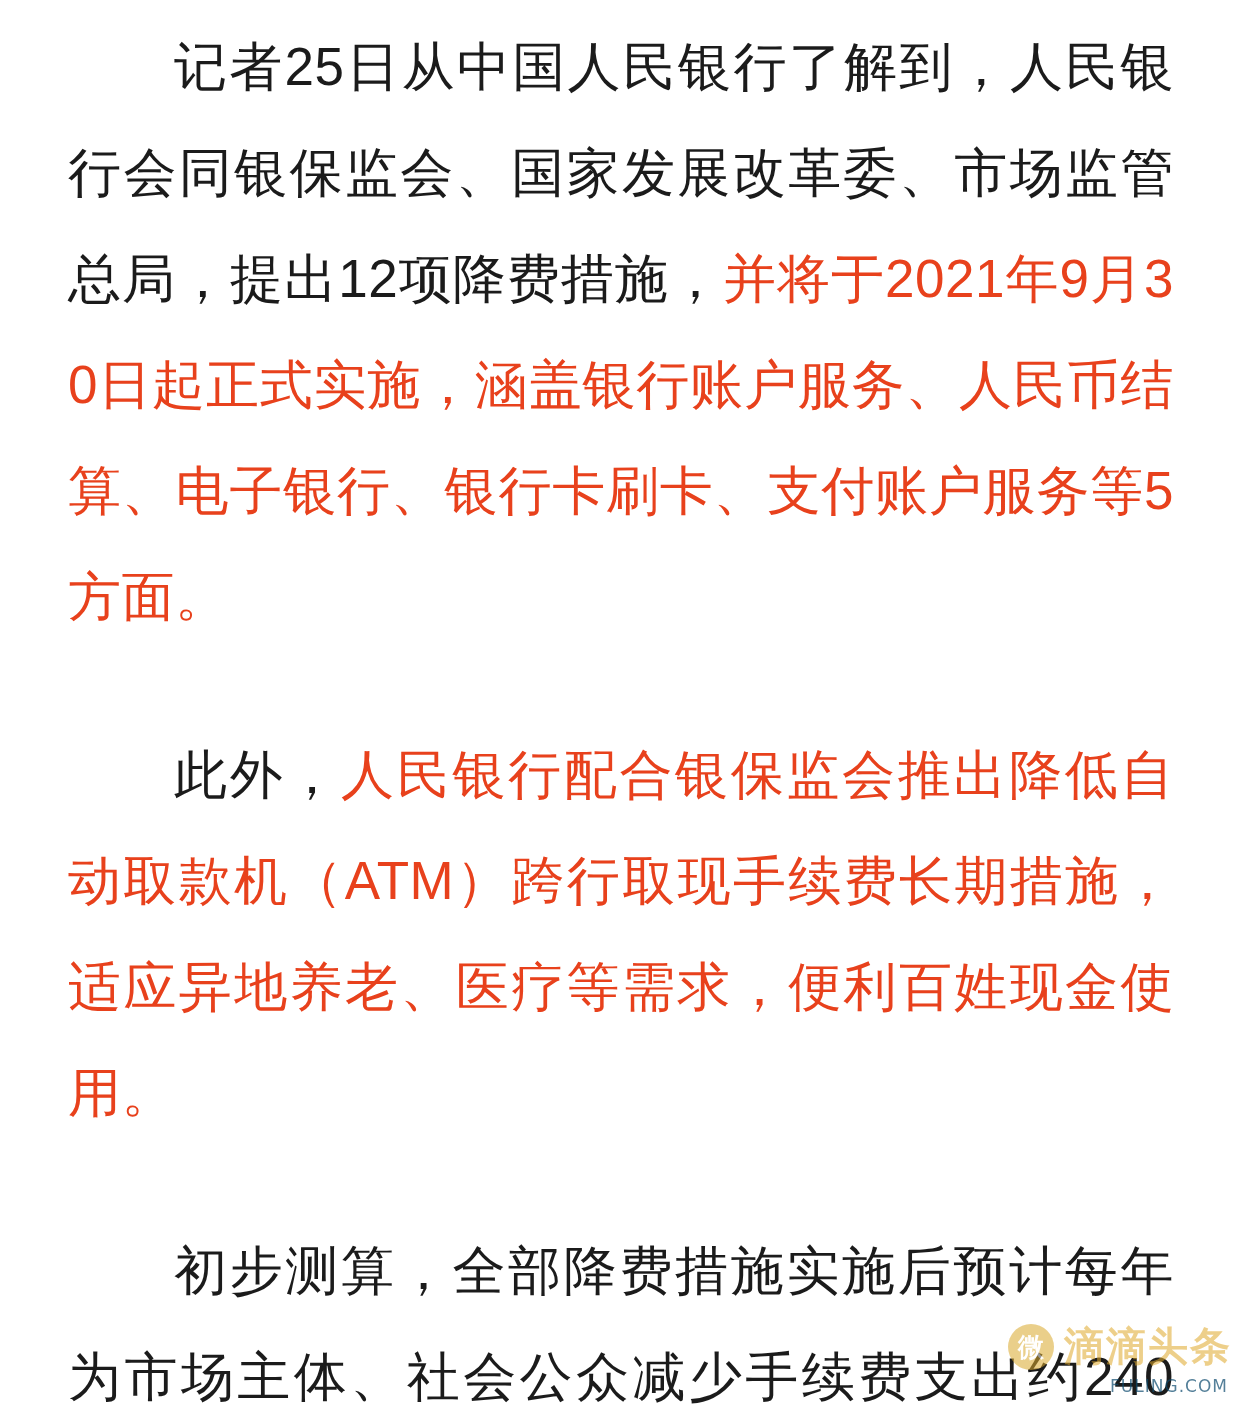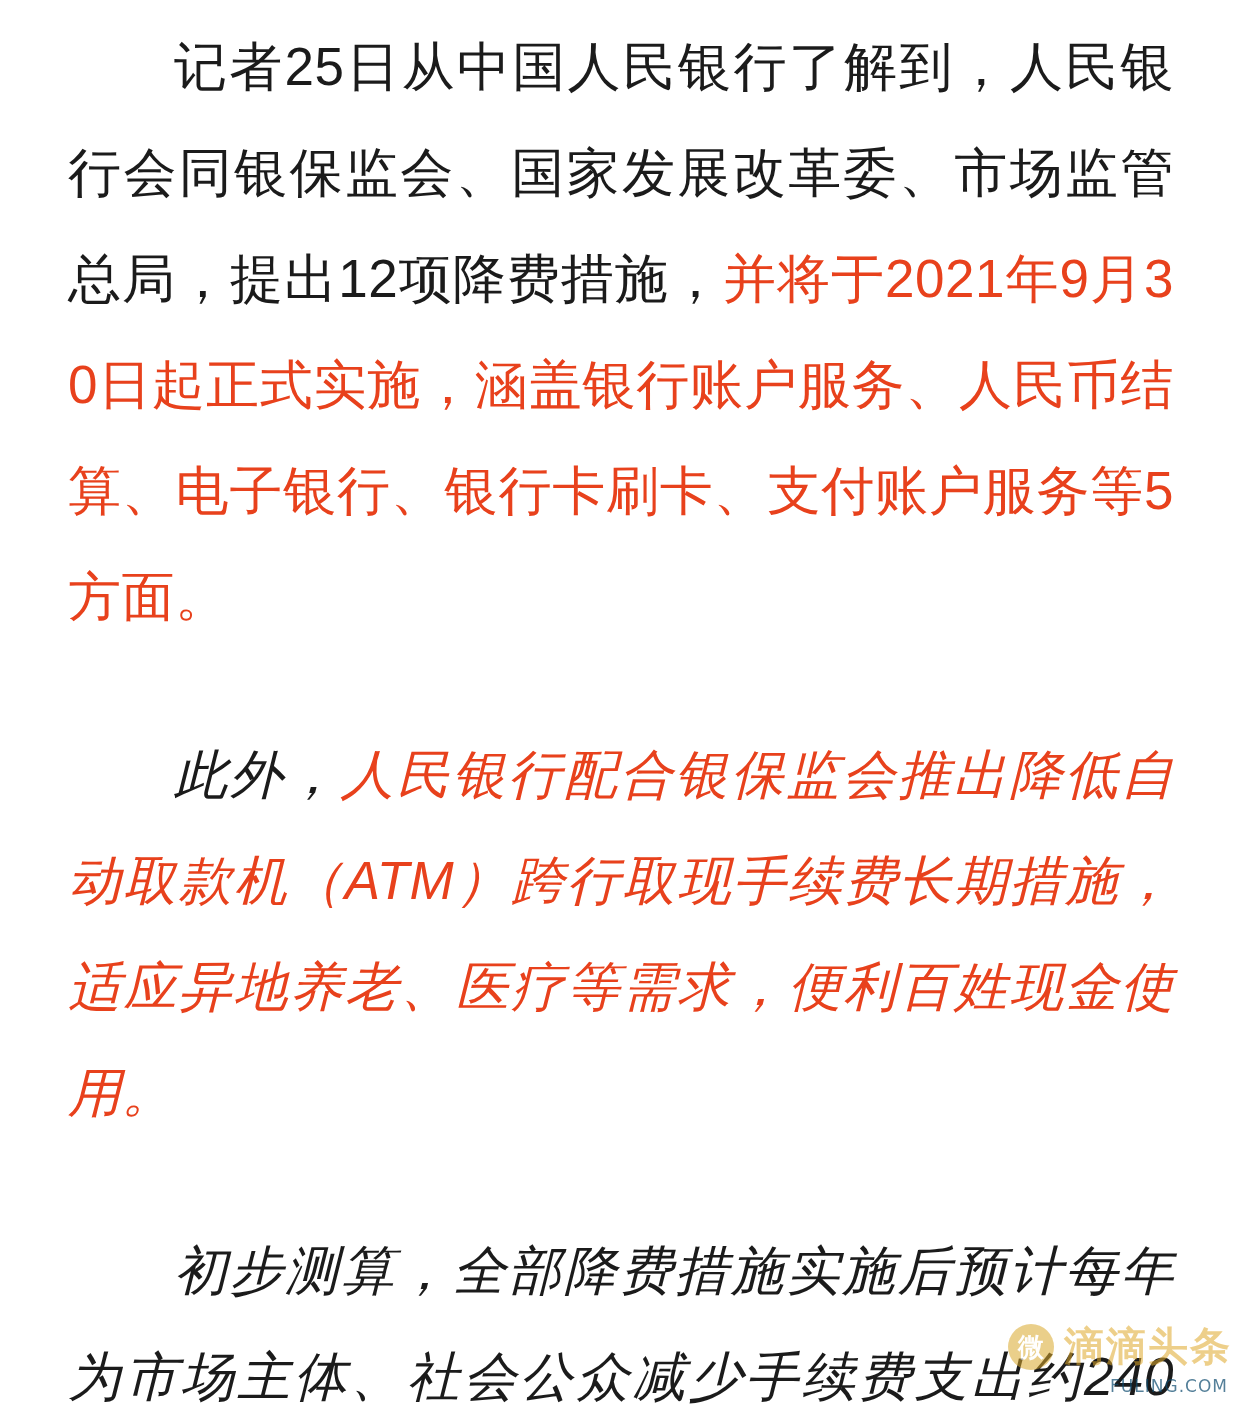--- a/index.html
+++ b/index.html
@@ -30,21 +30,20 @@
     letter-spacing: 0.5px;
     color: #1b1b1b;
     text-align: justify;
     text-justify: inter-ideograph;
     text-indent: 106px;
     margin: 0;
     word-break: break-all;
   }
   .para + .para {
     margin-top: 72px;
-    font-style: italic;
   }
   .hl {
     color: #e8411c;
   }
   .watermark {
     position: absolute;
     right: 10px;
     bottom: 40px;
     display: flex;
     align-items: center;

